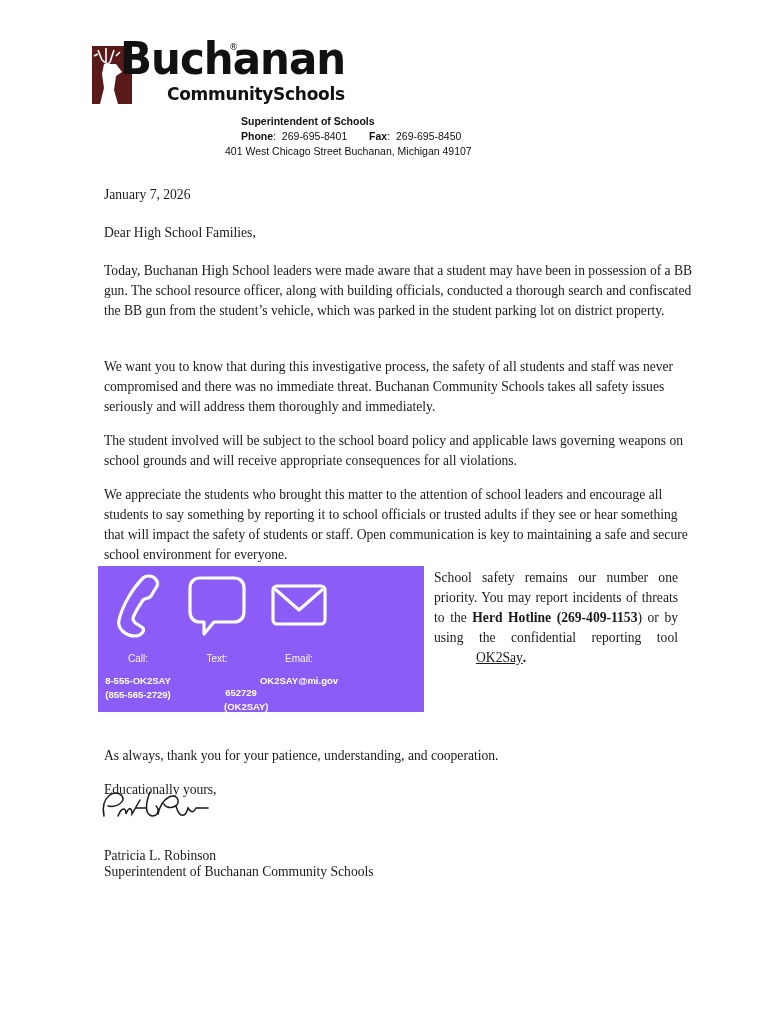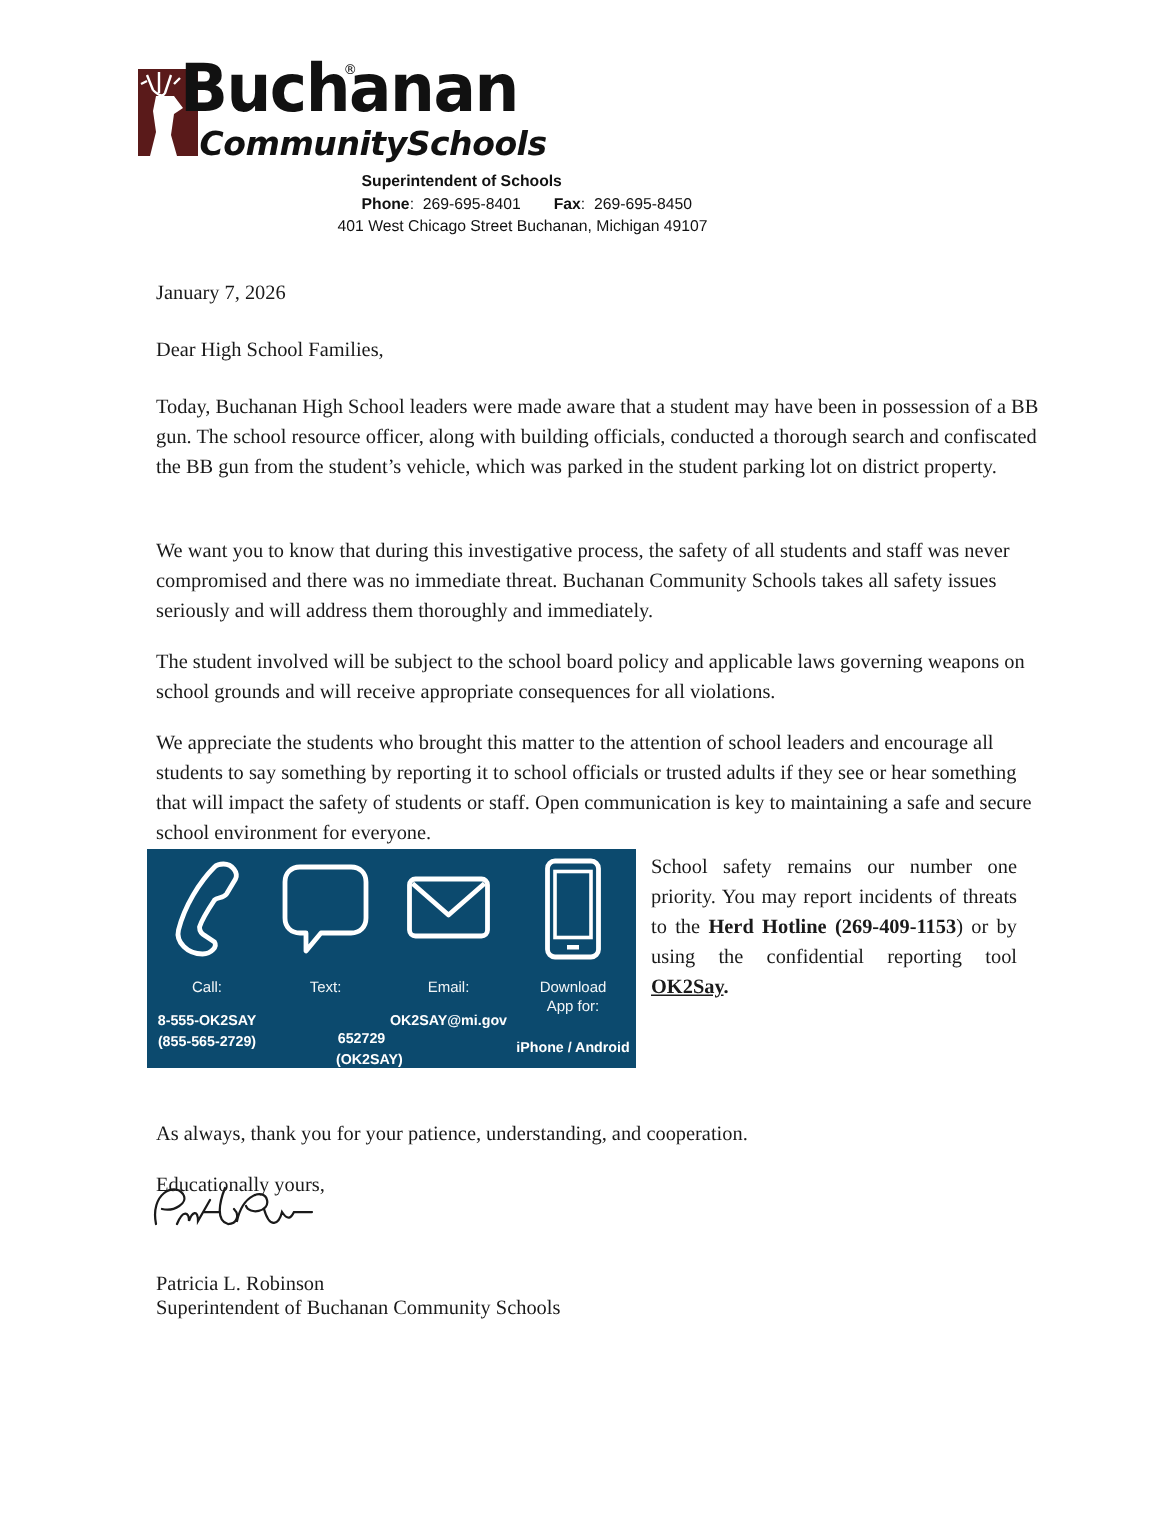--- a/index.html
+++ b/index.html
@@ -2,32 +2,32 @@
 <html><head>
 <meta charset="utf-8">
 <style>
   html, body { margin:0; padding:0; background:#ffffff; }
   body { width:768px; height:1024px; position:relative; overflow:hidden; font-family:"Liberation Serif", serif; color:#1a1a1a; }
   .logo { position:absolute; left:92px; top:44px; width:300px; height:66px; }
   .logo-mark { position:absolute; left:0; top:2px; width:40px; height:58px; background:#5a1a1a; }
   .logo-mark svg { position:absolute; left:0; top:0; }
   .logo-big { position:absolute; left:28px; top:-6px; font-family:"DejaVu Sans", sans-serif; font-weight:900; font-size:42px; letter-spacing:-1px; color:#111; line-height:1; transform:scaleY(1.05); }
   .logo-reg { position:absolute; left:137px; top:-2px; font-size:9px; font-family:"DejaVu Sans", sans-serif; color:#111; }
-  .logo-small { position:absolute; left:41px; top:42px; font-family:"DejaVu Sans", sans-serif; font-weight:900; font-size:22px; color:#111; line-height:1; letter-spacing:-0.3px;font-style:italic; }
+  .logo-small { position:absolute; left:75px; top:42px; font-family:"DejaVu Sans", sans-serif; font-weight:900; font-size:17px; color:#111; line-height:1; letter-spacing:-0.3px; }
   .contact { position:absolute; left:225px; top:114px; font-family:"Liberation Sans", sans-serif; font-size:10.5px; line-height:15px; color:#111; }
   .contact b { font-weight:bold;padding-left:16px; }
   .para { position:absolute; left:91px; width:590px; font-size:13.6px; line-height:20px; margin:13px; }
-  .ok2say-panel { position:absolute; left:98px; top:566px; width:326px; height:146px; background:#0c4a6e; font-family:"Liberation Sans", sans-serif; color:#fff; }
+  .ok2say-panel { position:absolute; left:98px; top:566px; width:326px; height:146px; background:#8b5cf6; font-family:"Liberation Sans", sans-serif; color:#fff; }
   .col { position:absolute; top:0; height:146px; text-align:center; }
   .col svg { position:absolute; left:50%; transform:translateX(-50%); top:6px; }
   .col .lab { position:absolute; left:0; right:0; top:86px; font-size:10px; line-height:13px; opacity:0.95; }
   .col .val { position:absolute; left:0; right:0; font-size:9.5px; font-weight:bold; line-height:14px; }
   .side { position:absolute; left:434px; top:568px; width:244px; font-size:13.6px; line-height:20px; text-align:justify; margin:0; }
   .side .bold { font-weight:bold;margin-top:14px; }
-  .side .ul { font-weight:bold; text-decoration:underline; }
+  .side .ul { font-weight:normal; text-decoration:underline;margin-left:42px; }
   .sig { position:absolute; left:96px; top:786px; }
 </style>
 </head>
 <body>
 
 <div class="logo">
   <div class="logo-mark">
     <svg width="40" height="58" viewBox="0 0 40 58">
       <rect x="0" y="0" width="40" height="58" fill="#5a1a1a"></rect>
       <path d="M6 4 L10 14 M14 2 L14 16 M22 4 L18 16 M10 14 Q16 20 18 16 M6 8 L2 10 M24 10 L28 6" stroke="#ffffff" stroke-width="1.6" fill="none"></path>
@@ -71,29 +71,20 @@
     <div class="val" style="top:120px;margin-left:48px;">652729 (OK2SAY)</div>
   </div>
   <div class="col" style="left:160px;width:82px;">
     <svg width="58" height="66" viewBox="0 0 58 66">
       <rect x="3" y="14" width="52" height="38" rx="4" fill="none" stroke="#ffffff" stroke-width="3.2"></rect>
       <path d="M5 17 L29 38 L53 17" fill="none" stroke="#ffffff" stroke-width="3.2" stroke-linejoin="round"></path>
     </svg>
     <div class="lab">Email:</div>
     <div class="val" style="top:108px;">OK2SAY@mi.gov</div>
   </div>
-  <div class="col" style="left:242px;width:84px;">
-    <svg width="40" height="70" viewBox="0 0 40 70">
-      <rect x="3" y="2" width="34" height="64" rx="5" fill="none" stroke="#ffffff" stroke-width="3.2"></rect>
-      <rect x="8" y="9" width="24" height="44" fill="none" stroke="#ffffff" stroke-width="2.4"></rect>
-      <rect x="16" y="58" width="8" height="3" fill="#ffffff"></rect>
-    </svg>
-    <div class="lab" style="padding:0 10px;">Download App for:</div>
-    <div class="val" style="top:126px;">iPhone / Android</div>
-  </div>
 </div>
 
 <p class="side">
   <span>School safety remains our number one priority. You may report incidents of threats to the </span><span class="bold">Herd Hotline (269-409-1153</span><span>) or by using the confidential reporting tool </span><span class="ul">OK2Say</span><span class="bold">.</span>
 </p>
 
 <p class="para" style="top:733px;">As always, thank you for your patience, understanding, and cooperation.</p>
 <p class="para" style="top:767px;">Educationally yours,</p>
 
 <div class="sig">

